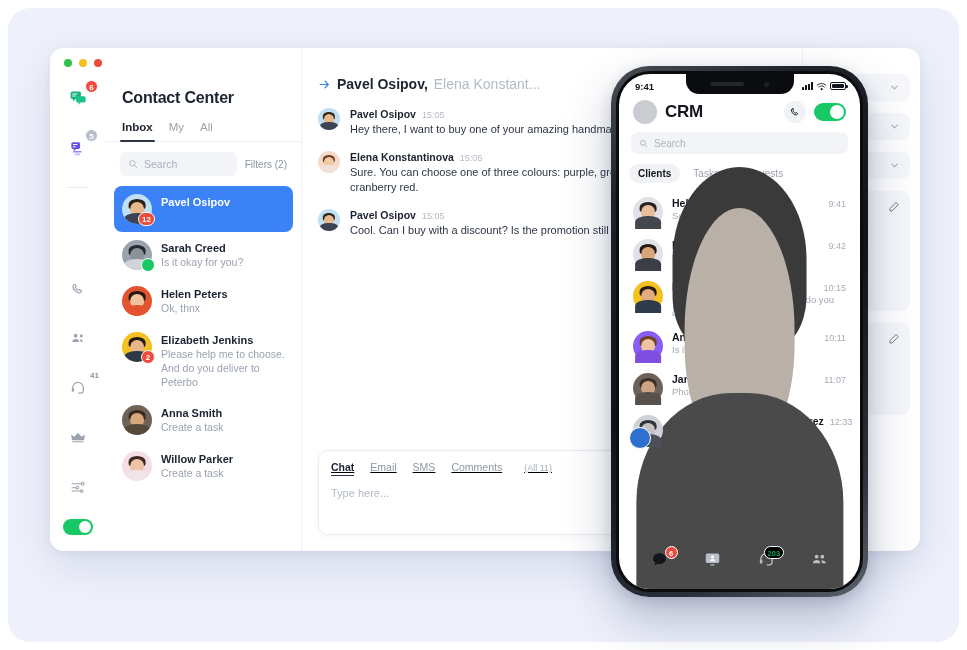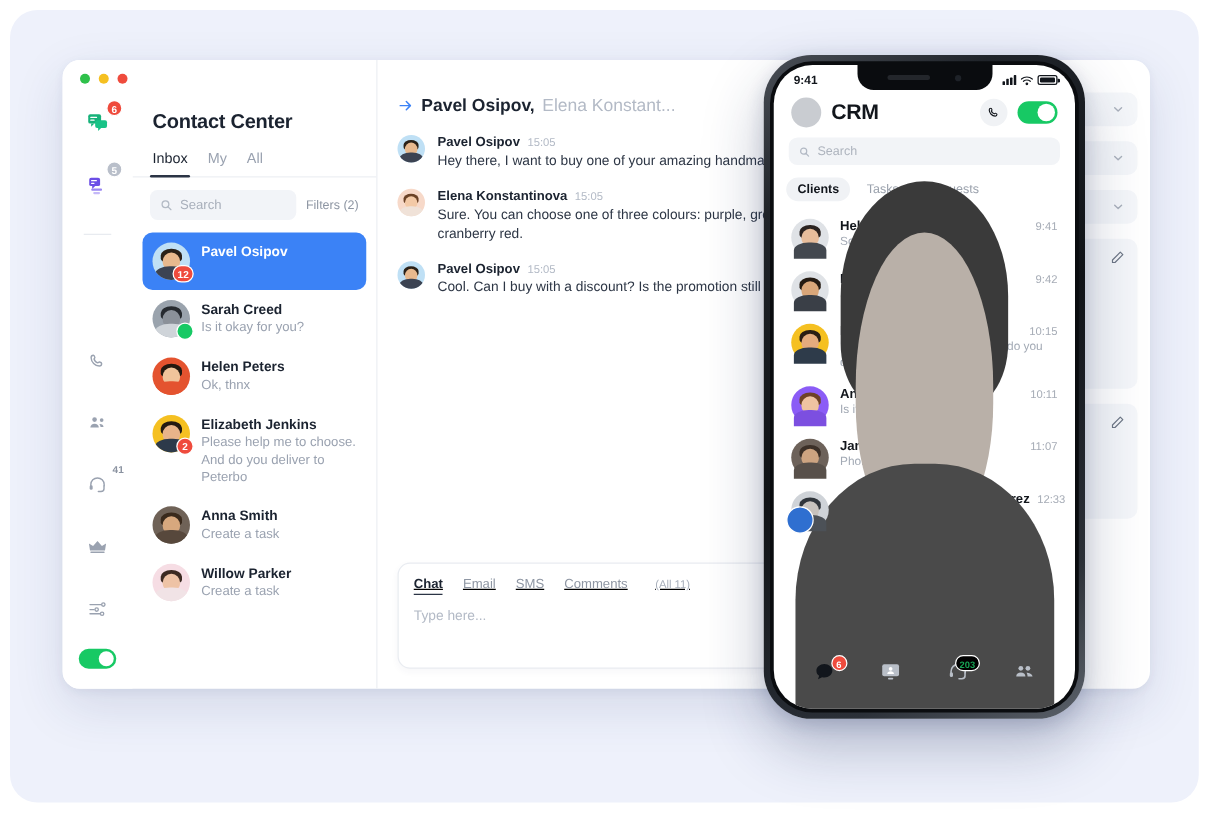--- a/index.html
+++ b/index.html
@@ -89,21 +89,21 @@
     padding: 0 16px; margin-bottom: 14px; letter-spacing: -.2px;
   }
   .inbox-tabs {
     display: flex; gap: 16px; padding: 0 16px;
     border-bottom: 1px solid #edf0f4;
   }
   .inbox-tab {
     font-size: 11.5px; color: #9aa2b0; padding-bottom: 8px;
     cursor: pointer; position: relative;
   }
-  .inbox-tab.active { color: #1b2330; font-weight: 400; }
+  .inbox-tab.active { color: #1b2330; font-weight: 700; }
   .inbox-tab.active::after {
     content: ""; position: absolute; left: -2px; right: -2px; bottom: -1px;
     height: 2px; background: #2b3445; border-radius: 2px;
   }
   .search-row {
     display: flex; align-items: center; gap: 8px;
     padding: 10px 14px 8px 14px;
   }
   .search-box {
     flex: 1; height: 24px; background: #f2f4f8; border-radius: 6px;
@@ -183,21 +183,21 @@
   .detail-card {
     background: #f5f7fa; border-radius: 8px;
     display: flex; align-items: center; justify-content: flex-end;
     padding: 8px 10px;
   }
   .detail-card.tall { height: 92px; align-items: flex-start; }
   .detail-card.xtall { height: 120px; align-items: flex-start; }
 
   
   .phone {
-    position: absolute; left: 611px; top: 44px;
+    position: absolute; left: 611px; top: 66px;
     width: 257px; height: 531px;
     background: linear-gradient(145deg,#4a4f57 0%,#20242a 18%,#101317 50%,#2b3038 82%,#5c626b 100%);
     border-radius: 38px;
     padding: 5px;
     box-shadow: 0 22px 48px rgba(30,42,85,.28), 0 4px 14px rgba(30,42,85,.15);
   }
   .phone-inner {
     width: 100%; height: 100%;
     background: #0a0c0f; border-radius: 34px; padding: 3px;
   }

